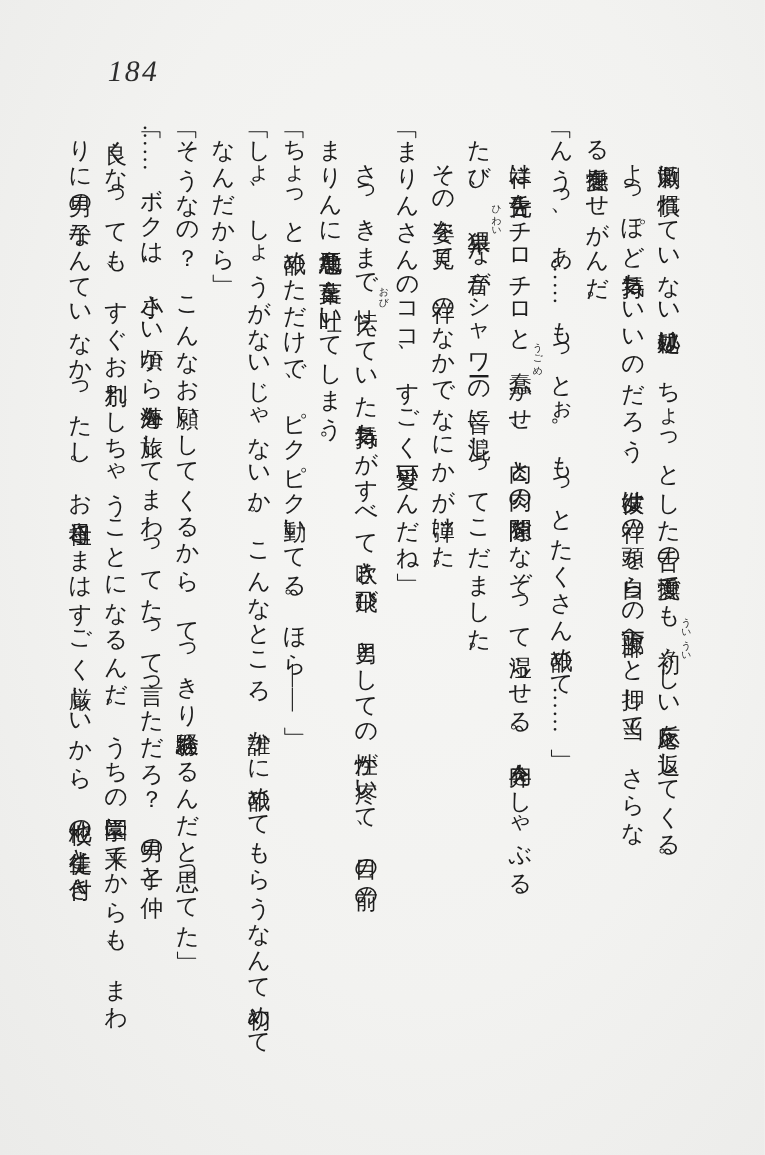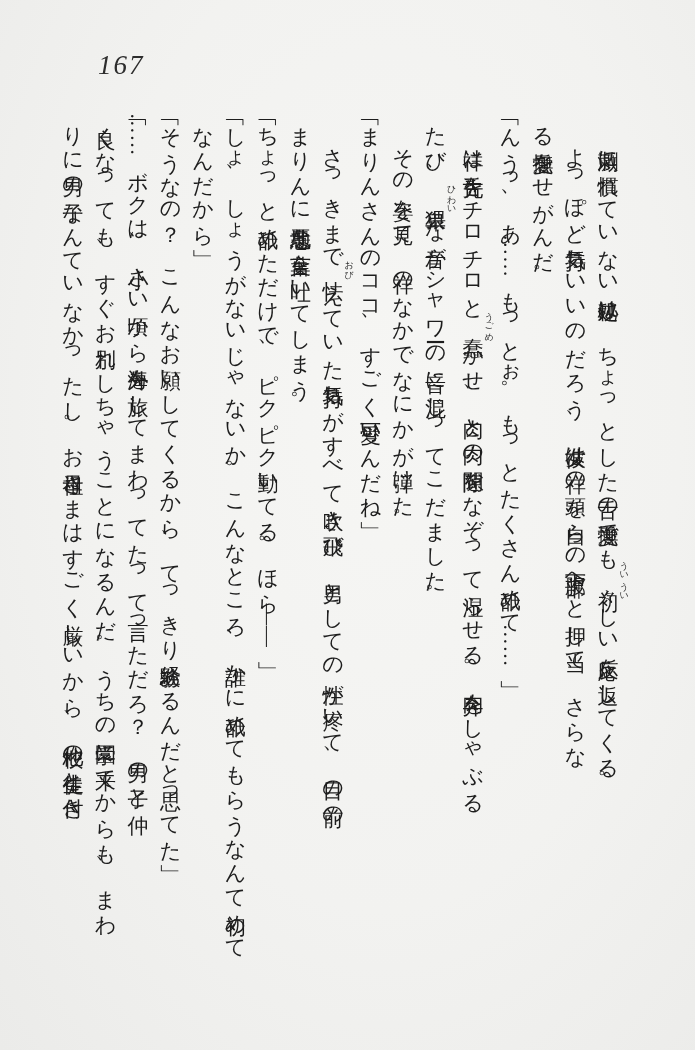--- a/index.html
+++ b/index.html
@@ -53,21 +53,21 @@
   ruby rt {
     font-size: 9px;
     letter-spacing: 0;
     color: #2a2a2a;
   }
 </style>
 </head>
 <body>
 
 <div class="page">
-  <div class="page-number">167</div>
+  <div class="page-number">184</div>
   <div class="text-block">
       <div class="line indent">刺激に慣れていない秘処は、ちょっとした舌の愛撫でも<ruby>初々<rt>ういうい</rt></ruby>しい反応を返してくる。</div>
       <div class="line indent">よっぽど気持ちいいのだろう、彼女は祥の頭を自らの下腹部へと押し当て、さらな</div>
       <div class="line">る愛撫をせがんだ。</div>
       <div class="line">「んうっ、あ……もっとぉ。もっとたくさん舐めて……」</div>
       <div class="line indent">祥は舌先をチロチロと<ruby>蠢<rt>うごめ</rt></ruby>かせ、肉と肉の隙間をなぞって湿らせる。肉弁をしゃぶる</div>
       <div class="line">たび、<ruby>卑猥<rt>ひわい</rt></ruby>な音がシャワーの音に混じってこだました。</div>
       <div class="line indent">その姿を見て、祥のなかでなにかが弾けた。</div>
       <div class="line">「まりんさんのココ、すごく可愛いんだね」</div>
       <div class="line indent">さっきまで<ruby>怯<rt>おび</rt></ruby>えていた気持ちがすべて吹き飛び、男としての性が疼いて、目の前の</div>

